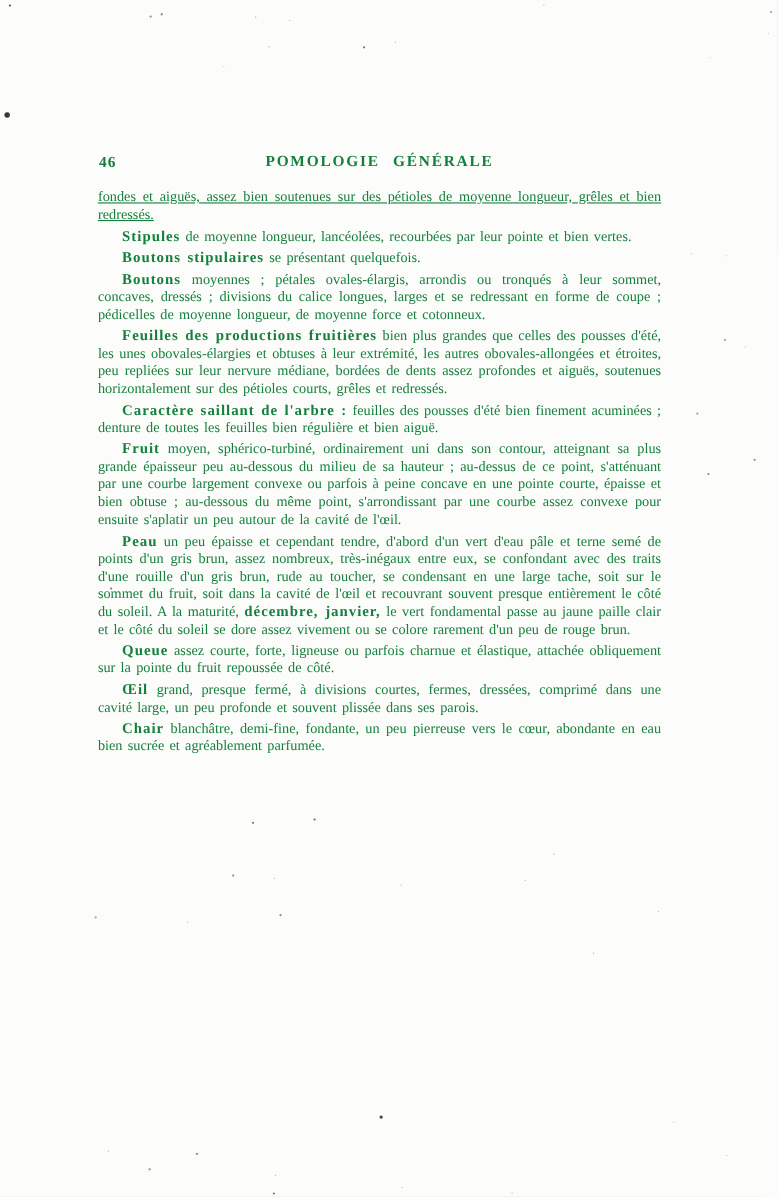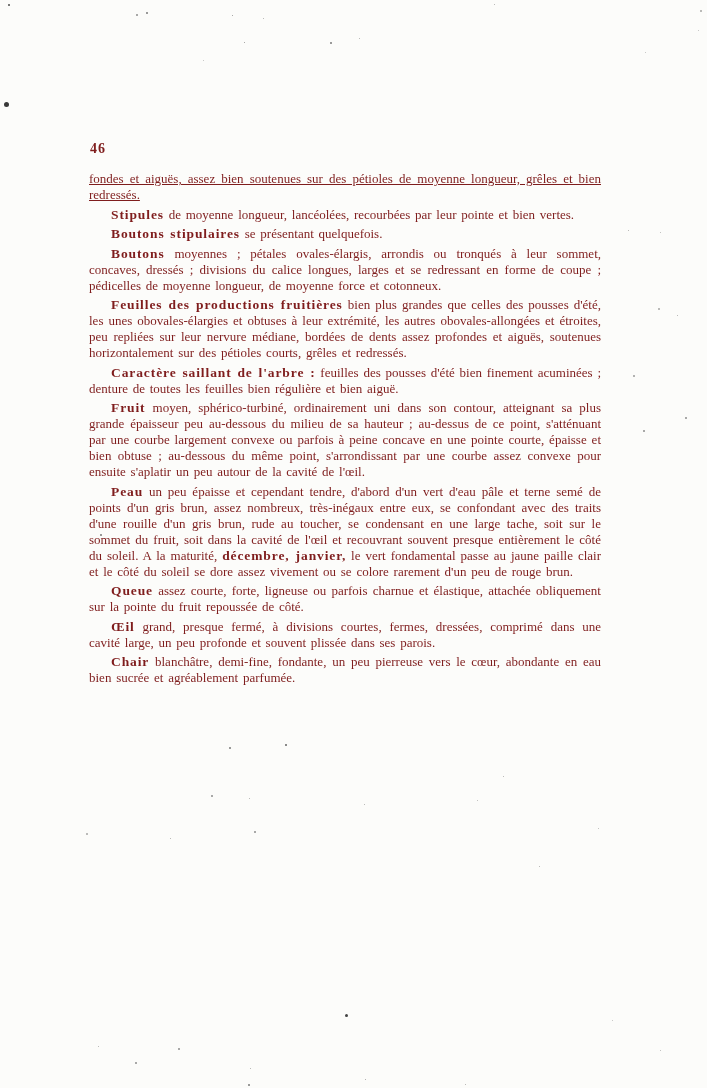--- a/index.html
+++ b/index.html
@@ -3,21 +3,21 @@
 <meta charset="utf-8">
 <style>
   html, body { margin: 0; padding: 0; background: #e8e8e6; }
   .page {
     position: relative;
     width: 707px;
     height: 1088px;
     background: #fcfcfa;
     overflow: hidden;
     font-family: "Liberation Serif", "DejaVu Serif", serif;
-    color: #7f1d1d;
+    color: #15803d;
   }
   .header-row {
     position: absolute;
     left: 89px;
     top: 140px;
     width: 512px;
     height: 18px;
   }
   .pagenum {
     position: absolute;
@@ -61,20 +61,21 @@
     background: #222;
     border-radius: 50%;
   }
 </style>
 </head>
 <body>
 
 <div class="page">
   <div class="header-row">
     <span class="pagenum">46</span>
+    <span class="running-title">POMOLOGIE GÉNÉRALE</span>
   </div>
 
   <div class="body-text">
       <p class="noindent"><span>fondes et aiguës, assez bien soutenues sur des pétioles de moyenne longueur, grêles et bien redressés.</span></p>
       <p><b class="lead">Stipules</b><span> de moyenne longueur, lancéolées, recourbées par leur pointe et bien vertes.</span></p>
       <p><b class="lead">Boutons stipulaires</b><span> se présentant quelquefois.</span></p>
       <p><b class="lead">Boutons</b><span> moyennes ; pétales ovales-élargis, arrondis ou tronqués à leur sommet, concaves, dressés ; divisions du calice longues, larges et se redressant en forme de coupe ; pédicelles de moyenne longueur, de moyenne force et cotonneux.</span></p>
       <p><b class="lead">Feuilles des productions fruitières</b><span> bien plus grandes que celles des pousses d'été, les unes obovales-élargies et obtuses à leur extrémité, les autres obovales-allongées et étroites, peu repliées sur leur nervure médiane, bordées de dents assez profondes et aiguës, soutenues horizontalement sur des pétioles courts, grêles et redressés.</span></p>
       <p><b class="lead">Caractère saillant de l'arbre :</b><span> feuilles des pousses d'été bien finement acuminées ; denture de toutes les feuilles bien régulière et bien aiguë.</span></p>
       <p><b class="lead">Fruit</b><span> moyen, sphérico-turbiné, ordinairement uni dans son contour, atteignant sa plus grande épaisseur peu au-dessous du milieu de sa hauteur ; au-dessus de ce point, s'atténuant par une courbe largement convexe ou parfois à peine concave en une pointe courte, épaisse et bien obtuse ; au-dessous du même point, s'arrondissant par une courbe assez convexe pour ensuite s'aplatir un peu autour de la cavité de l'œil.</span></p>

